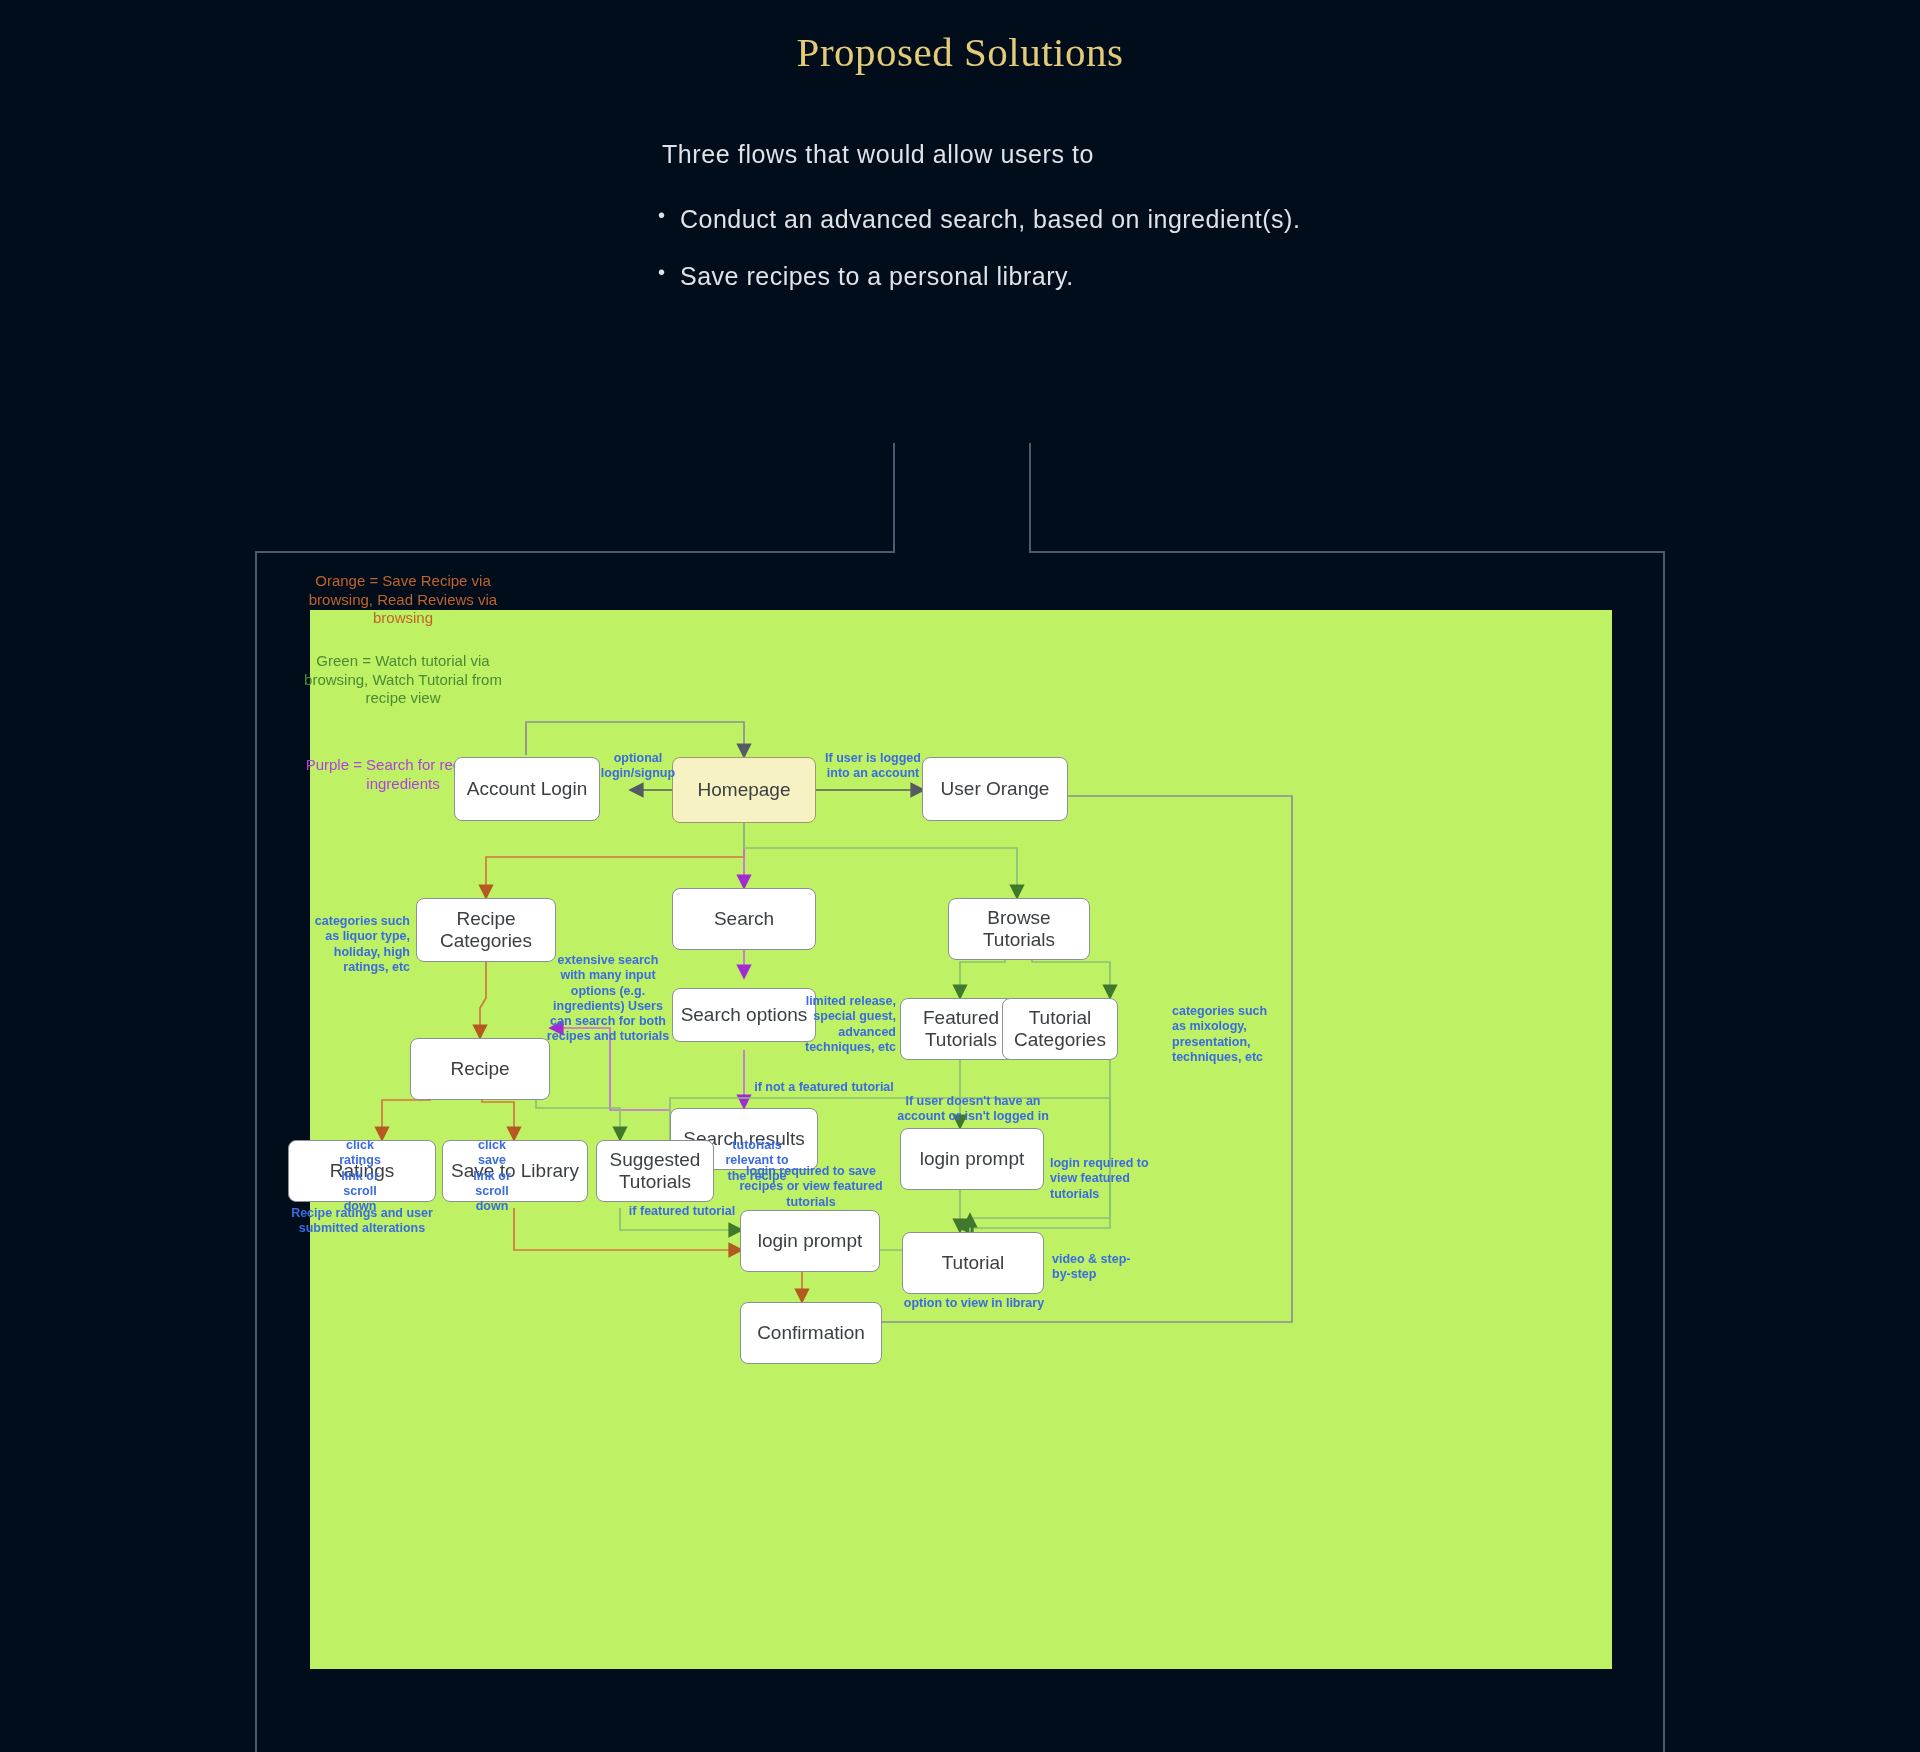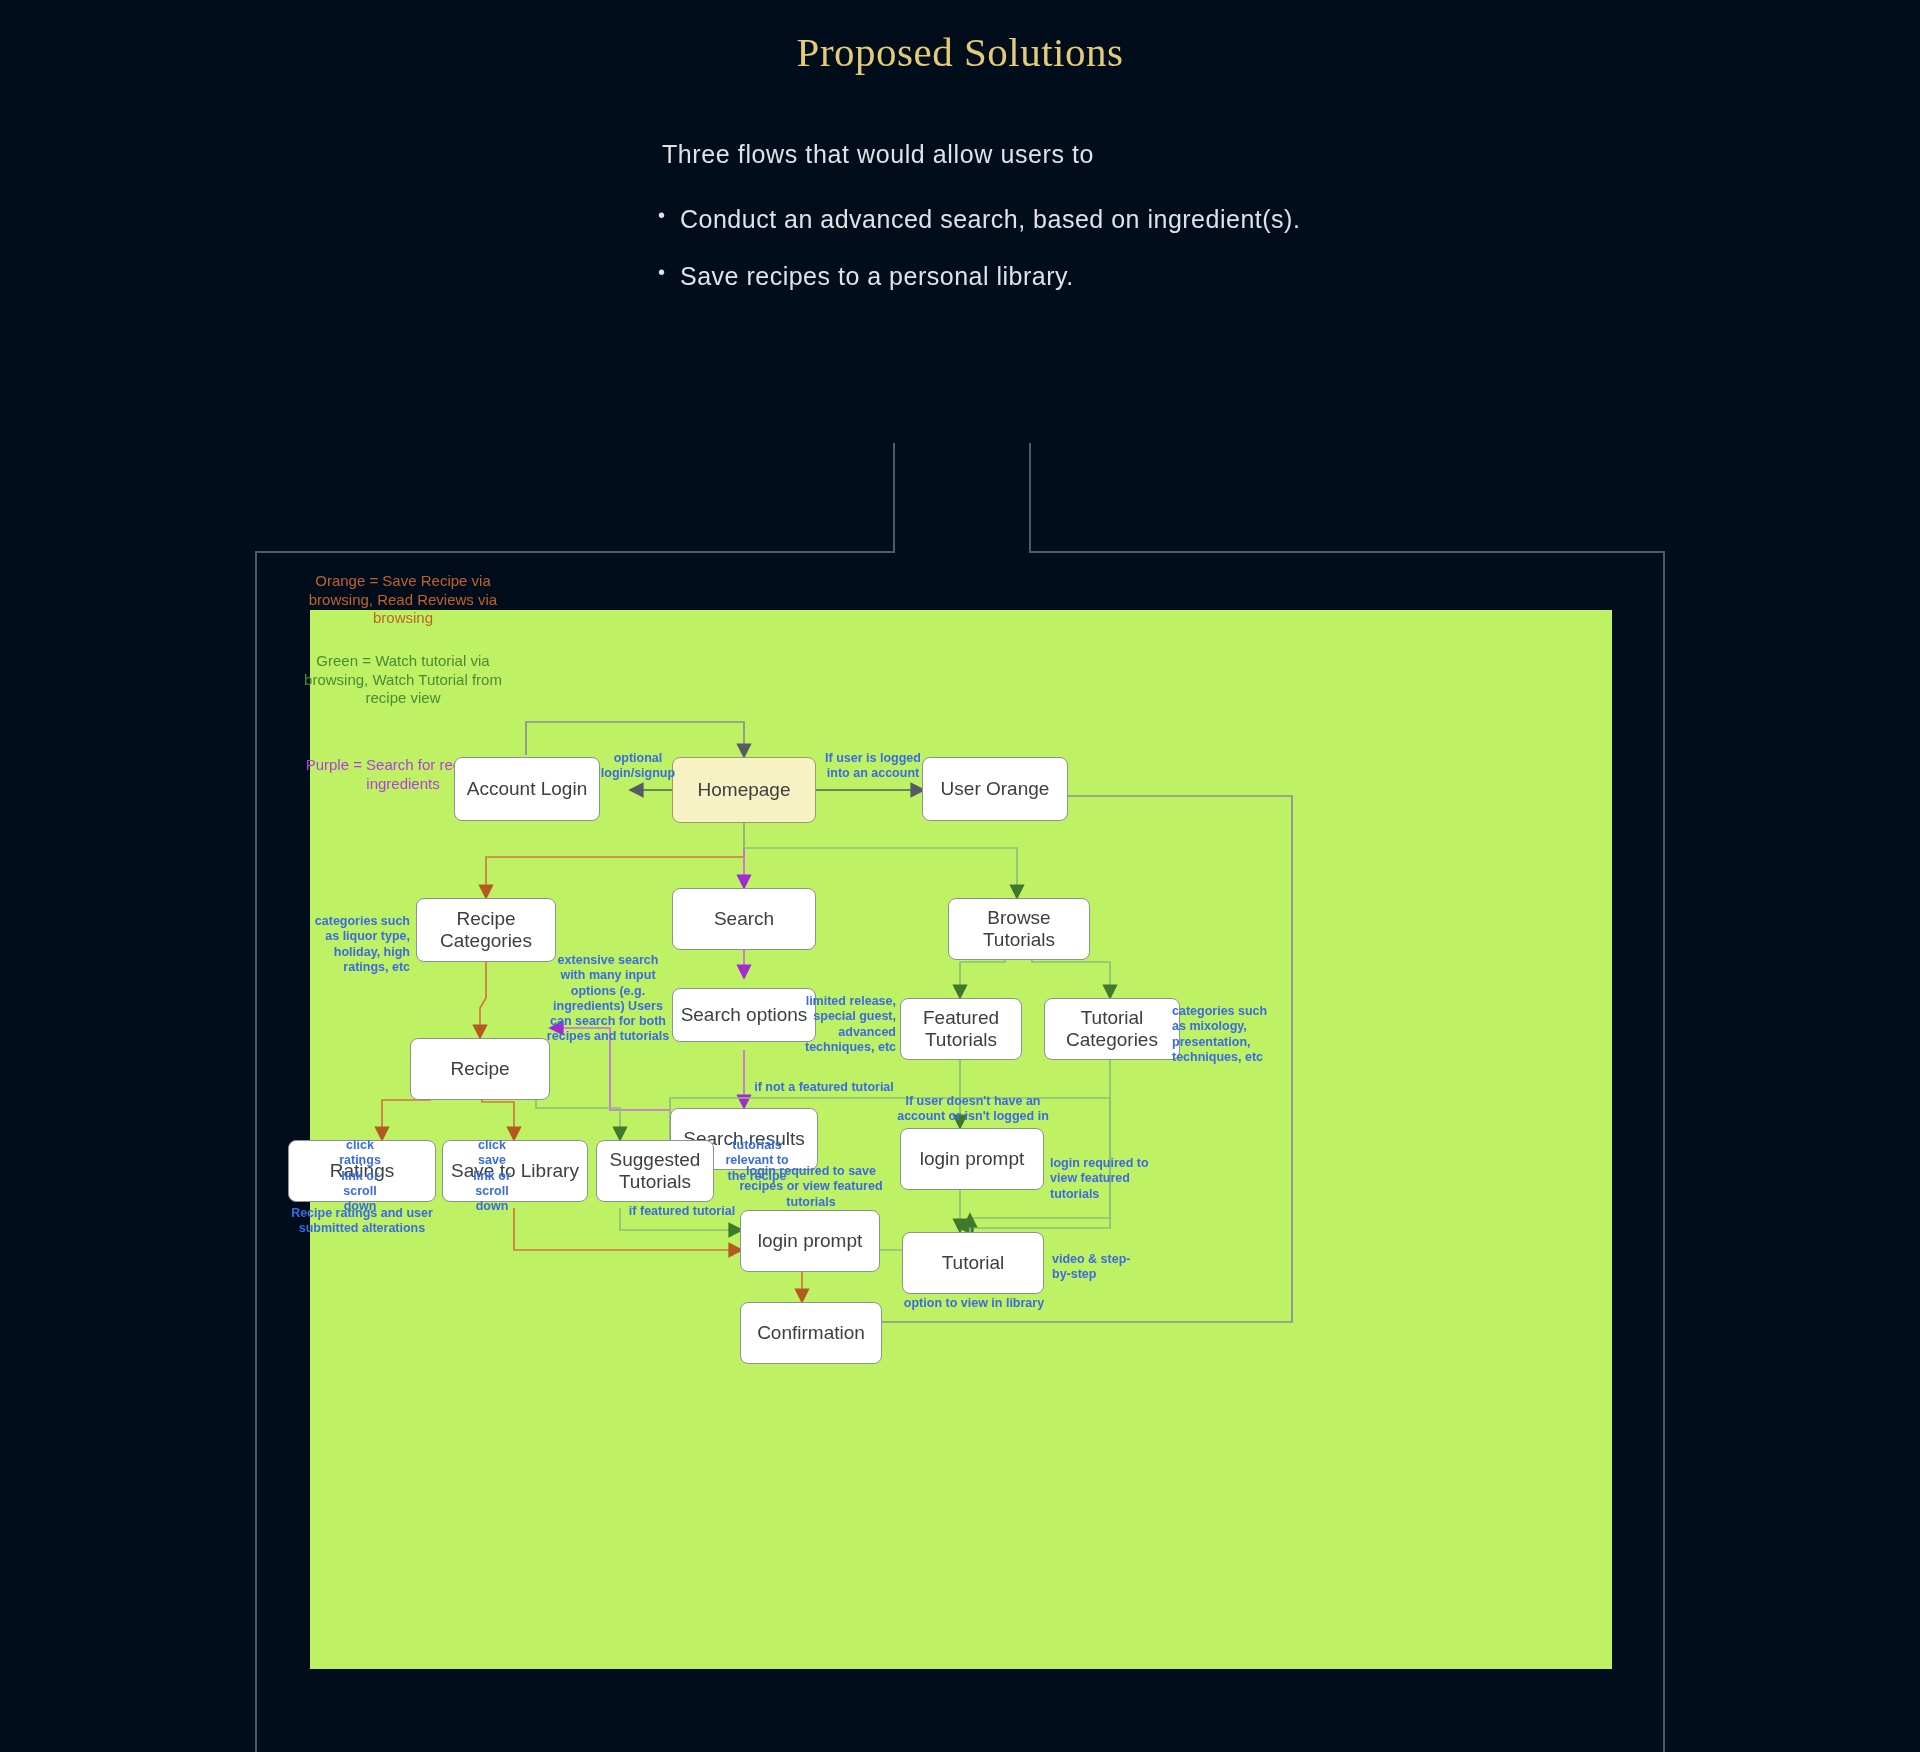--- a/index.html
+++ b/index.html
@@ -174,21 +174,21 @@
   <div class="node" style="left:144px;top:147px;width:146px;height:64px;">Account Login</div>
   <div class="node highlight" style="left:362px;top:147px;width:144px;height:66px;">Homepage</div>
   <div class="node" style="left:612px;top:147px;width:146px;height:64px;">User Orange</div>
 
   <div class="node" style="left:106px;top:288px;width:140px;height:64px;">Recipe Categories</div>
   <div class="node" style="left:362px;top:278px;width:144px;height:62px;">Search</div>
   <div class="node" style="left:638px;top:288px;width:142px;height:62px;">Browse Tutorials</div>
 
   <div class="node" style="left:362px;top:378px;width:144px;height:54px;">Search options</div>
   <div class="node" style="left:590px;top:388px;width:122px;height:62px;">Featured Tutorials</div>
-  <div class="node" style="left:734px;top:388px;width:136px;height:62px;">Tutorial Categories</div>
+  <div class="node" style="left:692px;top:388px;width:116px;height:62px;">Tutorial Categories</div>
 
   <div class="node" style="left:100px;top:428px;width:140px;height:62px;">Recipe</div>
   <div class="node" style="left:360px;top:498px;width:148px;height:62px;">Search results</div>
   <div class="node" style="left:590px;top:518px;width:144px;height:62px;">login prompt</div>
 
   <div class="node" style="left:-22px;top:530px;width:148px;height:62px;">Ratings</div>
   <div class="node" style="left:132px;top:530px;width:146px;height:62px;">Save to Library</div>
   <div class="node" style="left:286px;top:530px;width:118px;height:62px;">Suggested Tutorials</div>
   <div class="node" style="left:592px;top:622px;width:142px;height:62px;">Tutorial</div>
 

